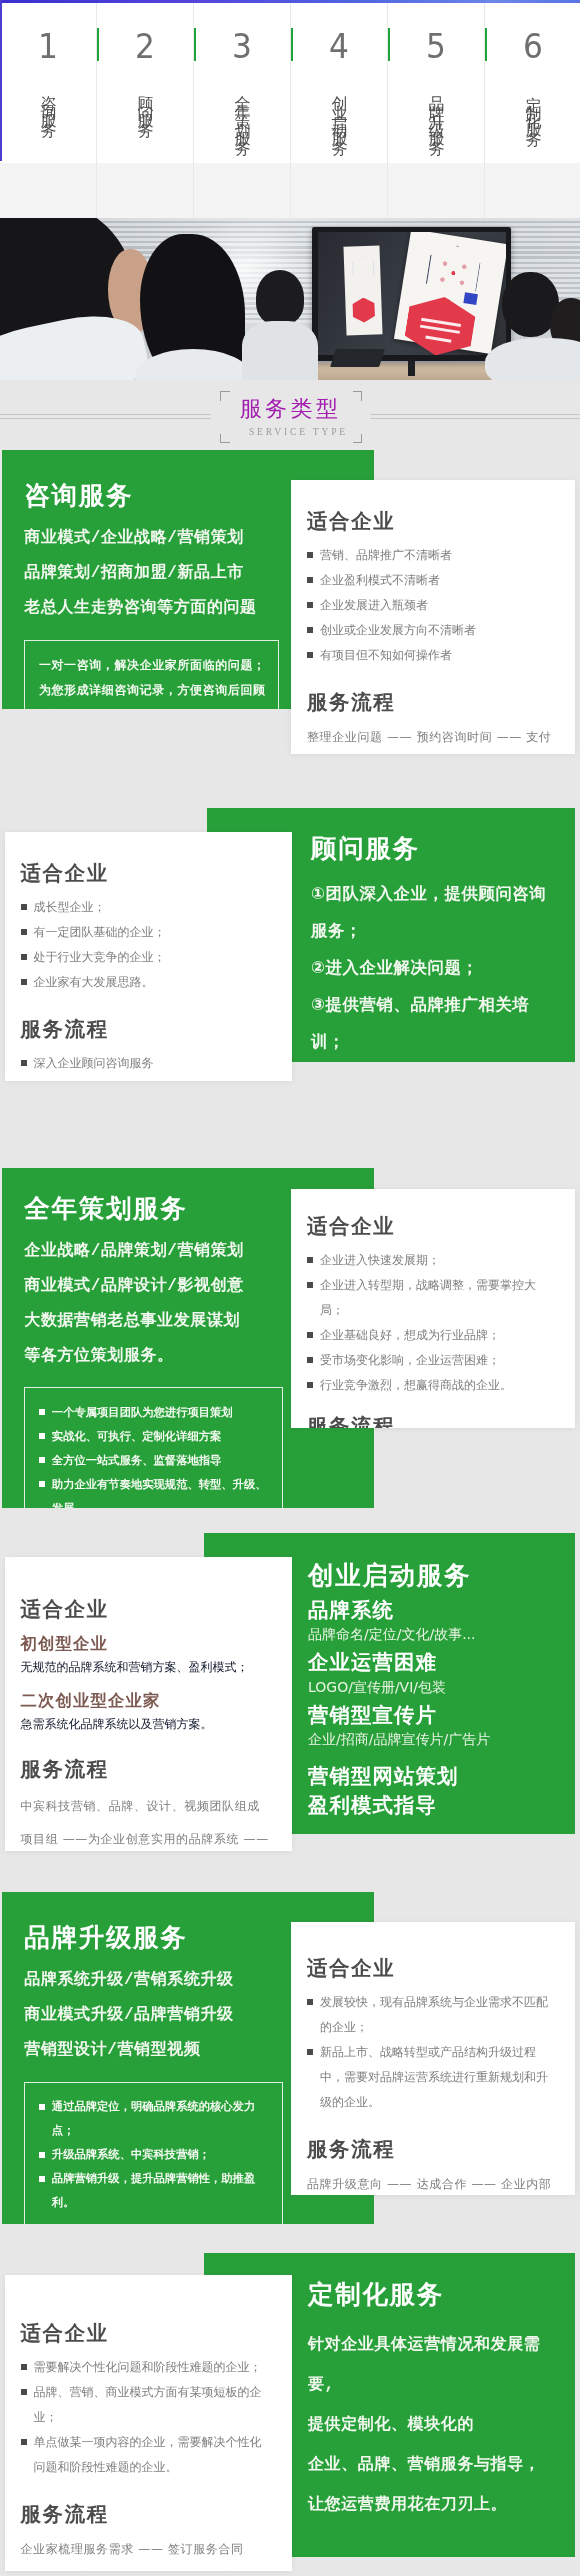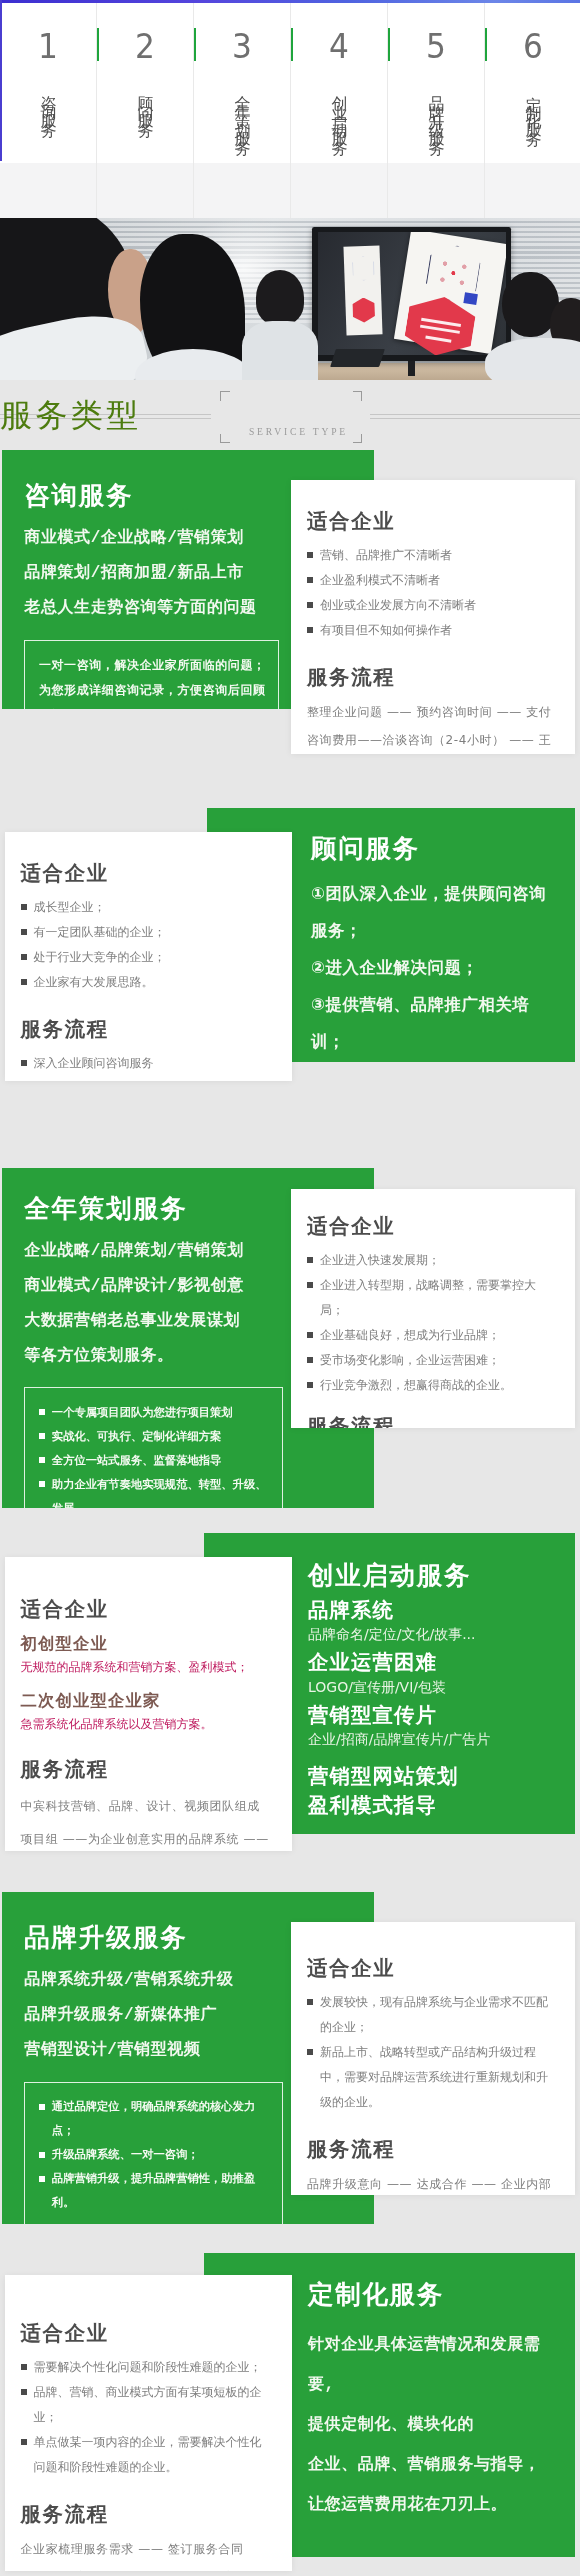--- a/index.html
+++ b/index.html
@@ -70,21 +70,21 @@
   .dl1{left:0;top:414px;width:211px;}
   .dl2{left:0;top:418px;width:211px;}
   .dr1{left:370px;top:414px;width:211px;}
   .dr2{left:370px;top:418px;width:211px;}
   .bracket-box{position:absolute;left:220px;top:391px;width:142px;height:52px;}
   .cb{position:absolute;width:8.5px;height:8.5px;border:0 solid #9a9a9a;}
   .cb.tl{left:0;top:0;border-left-width:1.1px;border-top-width:1.1px;}
   .cb.tr{right:0;top:0;border-right-width:1.1px;border-top-width:1.1px;}
   .cb.bl{left:0;bottom:0;border-left-width:1.1px;border-bottom-width:1.1px;}
   .cb.br{right:0;bottom:0;border-right-width:1.1px;border-bottom-width:1.1px;}
-  .stitle{position:absolute;left:0;top:394px;width:581px;text-align:left;font-size:32px;color:#4d7c0f;letter-spacing:3.4px;}
+  .stitle{position:absolute;left:0;top:394px;width:581px;text-align:center;font-size:22px;color:#a21caf;letter-spacing:3.4px;}
   .ssub{position:absolute;left:8px;top:426px;width:581px;text-align:center;font-family:"Liberation Serif",serif;
     font-size:9.6px;color:#9b9b9b;letter-spacing:2.8px;}
 
   
   .green-block{position:absolute;background:#28A03A;color:#fff;z-index:1;overflow:hidden;box-sizing:border-box;}
   .white-panel{position:absolute;background:#fff;z-index:2;box-shadow:0 1.1px 6.8px rgba(0,0,0,.07);overflow:hidden;box-sizing:border-box;}
 
   .s1g{left:1.7px;top:450px;width:372px;height:259px;padding:28px 95px 0 22.6px;}
   .s1p{left:291px;top:480px;width:284px;height:274px;}
   .s2g{left:207px;top:808px;width:368px;height:254px;padding:22.6px 22.6px 0 104px;}
@@ -114,21 +114,21 @@
   .g-tail > div{font-size:20.4px;font-weight:bold;line-height:29px;letter-spacing:1.1px;}
 
   .panel-inner{padding:29px 22.6px 0 16px;}
   .p-h{font-size:20.4px;color:#4c4c4c;font-weight:bold;letter-spacing:1.7px;line-height:25px;}
   .p-list{margin-top:9px;}
   .p-li{display:flex;font-size:12px;color:#7e7e7e;line-height:25px;}
   .sq{flex:none;width:6.2px;height:6.2px;background:#4a4a4a;margin:9px 6.8px 0 0;}
   .p-flow-h{margin-top:21.5px;}
   .p-flow{font-size:12px;color:#7e7e7e;line-height:28px;margin-top:8px;letter-spacing:0.6px;}
   .p-ghead{font-size:16.4px;color:#7d5a52;font-weight:bold;margin-top:9px;line-height:25px;letter-spacing:1.1px;}
-  .p-gdesc{font-size:12px;color:#be185d;line-height:22.6px;}
+  .p-gdesc{font-size:12px;color:#0f172a;line-height:22.6px;}
 </style>
 </head>
 <body>
 
 <div id="page">
 
   <div class="top-strip"></div>
   <div class="left-sliver"></div>
 
   <div class="service-nav">
@@ -236,20 +236,24 @@
       <div class="p-li">
             <span class="sq"></span>
             <span>营销、品牌推广不清晰者</span>
           </div>
           <div class="p-li">
             <span class="sq"></span>
             <span>企业盈利模式不清晰者</span>
           </div>
           <div class="p-li">
             <span class="sq"></span>
+            <span>企业发展进入瓶颈者</span>
+          </div>
+          <div class="p-li">
+            <span class="sq"></span>
             <span>创业或企业发展方向不清晰者</span>
           </div>
           <div class="p-li">
             <span class="sq"></span>
             <span>有项目但不知如何操作者</span>
           </div>
         </div>
       <div class="p-h p-flow-h">服务流程</div>
       <div class="p-flow">整理企业问题 —— 预约咨询时间 —— 支付咨询费用——洽谈咨询（2-4小时） —— 王刚老师一对一给予剖析指导（记录专员作详细记录）——咨询结束 —— 记录文档发送给企业家</div>
     </div>
@@ -404,32 +408,32 @@
       <div class="p-h p-flow-h">服务流程</div>
       <div class="p-flow" style="line-height:33px;">中宾科技营销、品牌、设计、视频团队组成项目组 ——为企业创意实用的品牌系统 —— 依据企业现状提供个性化营销指导</div>
     </div>
   </div>
 
   <div class="green-block s5g">
     <div class="g-title">品牌升级服务</div>
     <div class="g-lines">
 
     <div>品牌系统升级/营销系统升级</div>
-        <div>品牌升级服务/新媒体推广</div>
+        <div>商业模式升级/品牌营销升级</div>
         <div>营销型设计/营销型视频</div>
       </div>
     <div class="g-box">
 
     <div class="g-brow">
           <span class="gsq"></span>
           <span>通过品牌定位，明确品牌系统的核心发力点；</span>
         </div>
         <div class="g-brow">
           <span class="gsq"></span>
-          <span>升级品牌系统、一对一咨询；</span>
+          <span>升级品牌系统、中宾科技营销；</span>
         </div>
         <div class="g-brow">
           <span class="gsq"></span>
           <span>品牌营销升级，提升品牌营销性，助推盈利。</span>
         </div>
       </div>
   </div>
   <div class="white-panel s5p">
     <div class="panel-inner" style="padding-top:34px;">
       <div class="p-h">适合企业</div>

